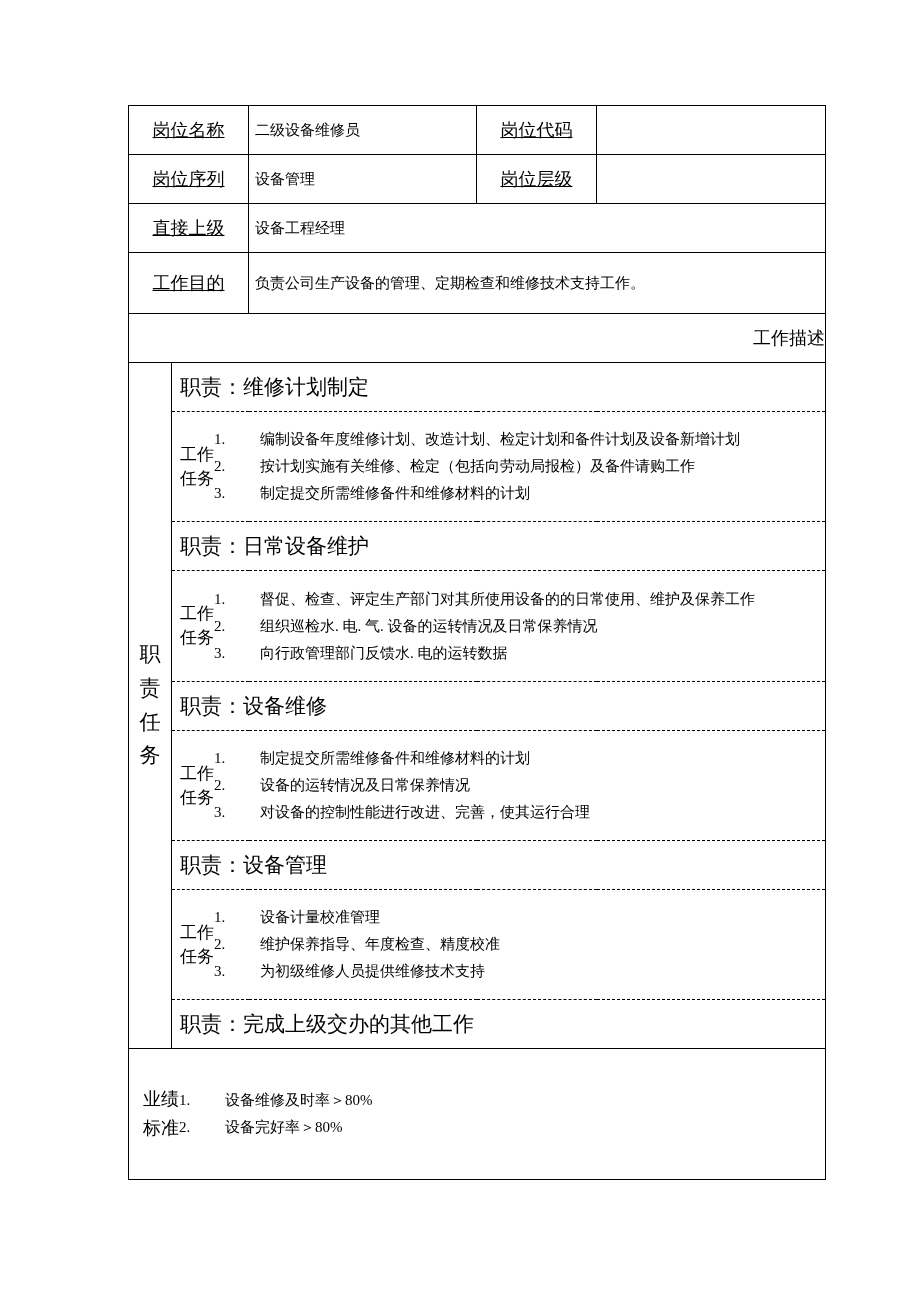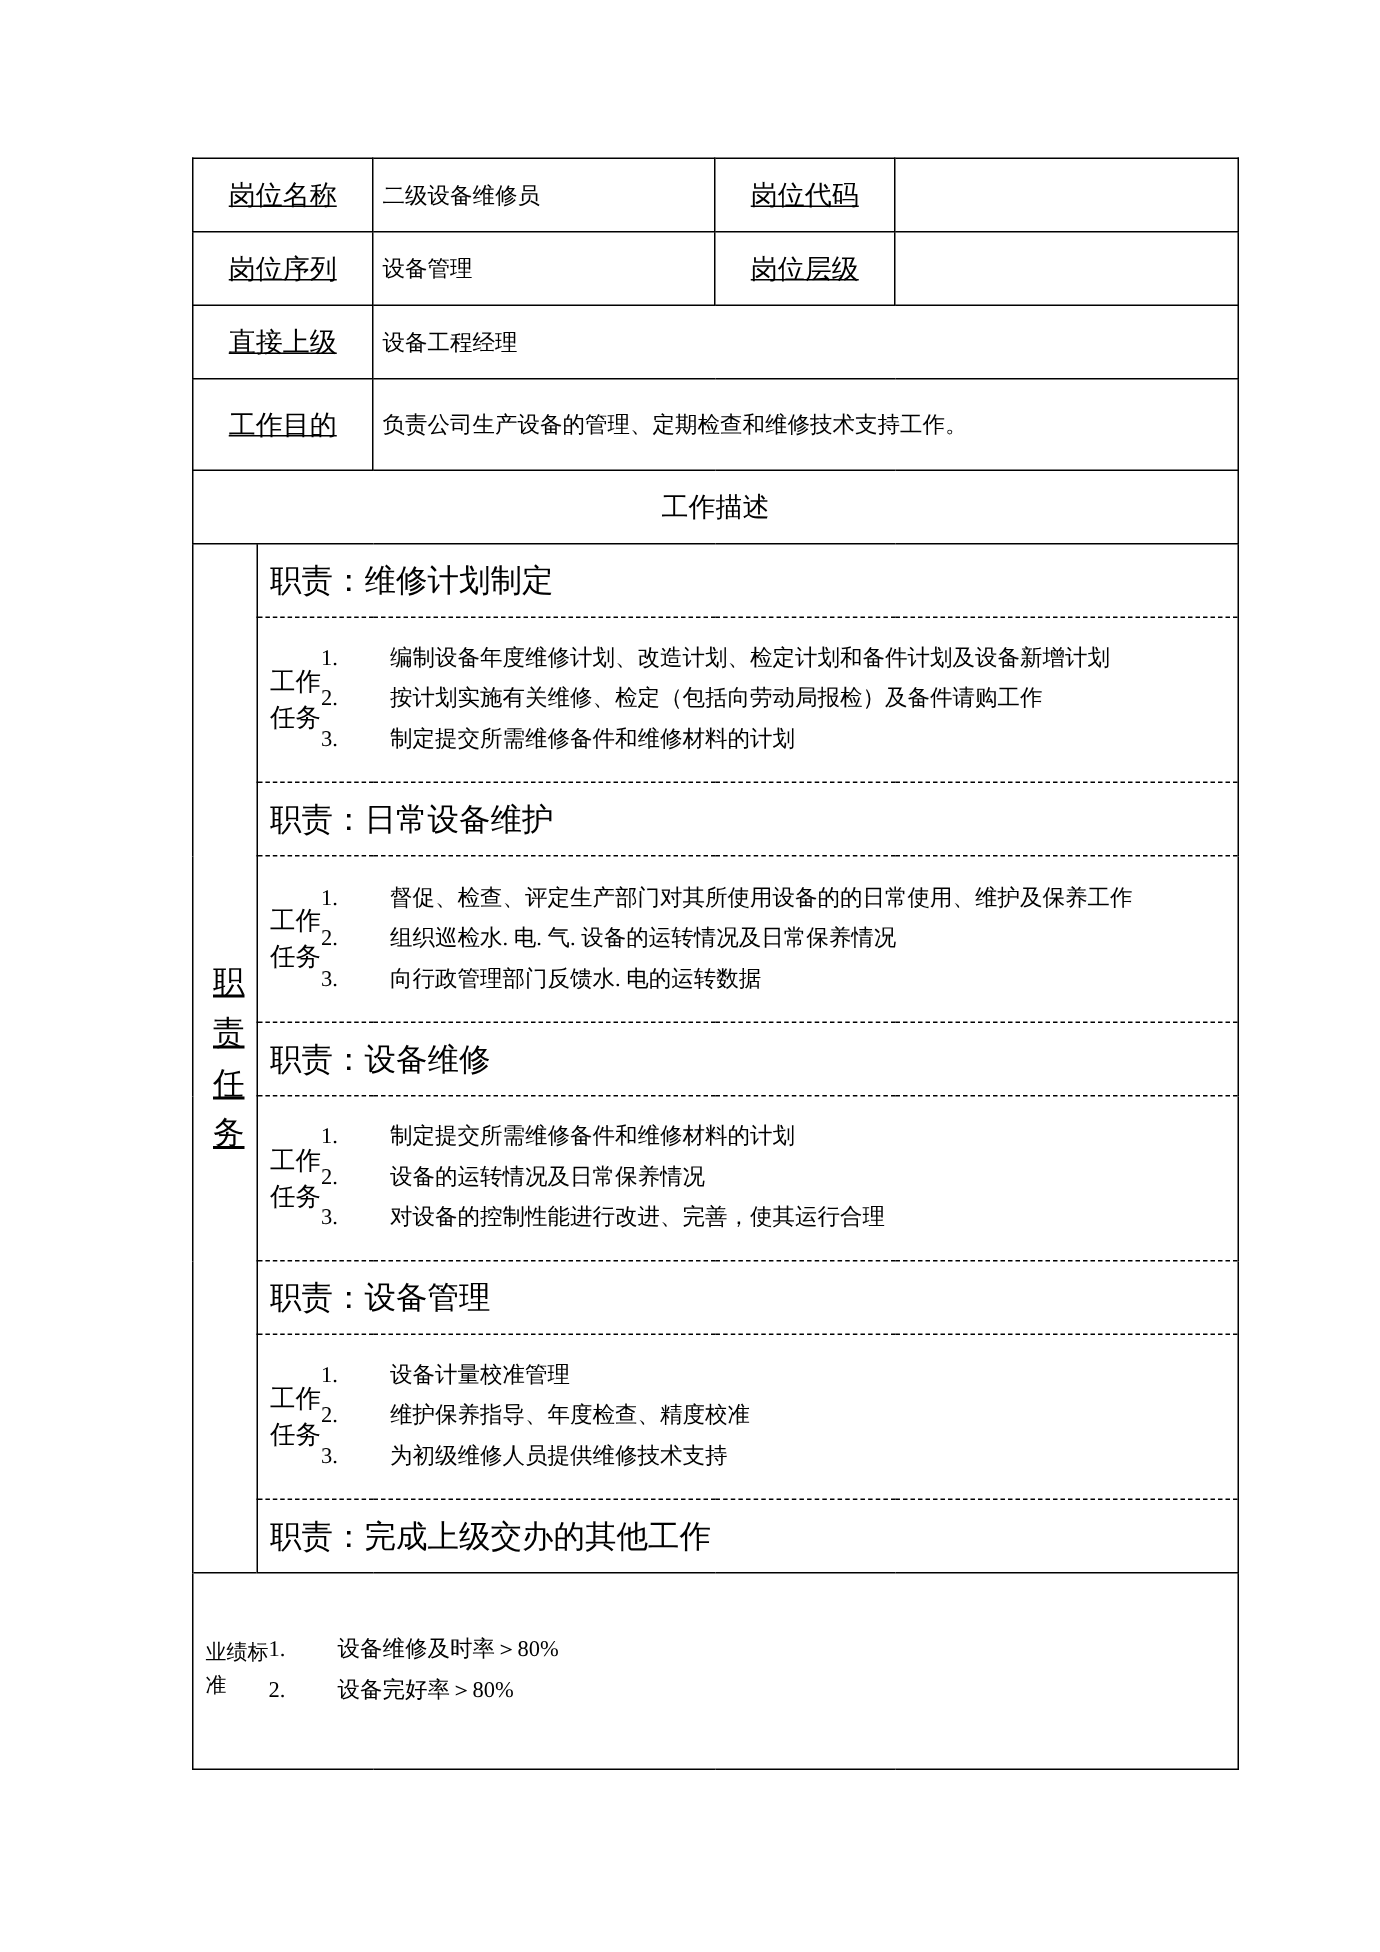--- a/index.html
+++ b/index.html
@@ -19,47 +19,46 @@
     }
     td {
       border: 1px solid #000;
       padding: 0;
       vertical-align: middle;
     }
     .dashed-t { border-top-style: dashed; }
     .dashed-b { border-bottom-style: dashed; }
     .hlabel { text-align: center; font-size: 18px; padding: 12px 4px; text-decoration: underline; }
     .hval { font-size: 15px; padding: 12px 6px; }
-    .section-title { text-align: center; font-size: 18px; padding: 12px 0; }
+    .section-title { text-align: right; font-size: 18px; padding: 12px 0; }
     .vert-label {
-      text-align: right;
+      text-align: center;
       font-size: 18px;
       line-height: 1.6;
       padding: 0 4px;
-      text-decoration: underline;
     }
     .duty-row td { padding: 10px 8px; font-size: 21px; }
     .task-cell { padding: 0; }
     .task-inner { display: flex; align-items: center; padding: 0 8px; min-height: 90px; }
     .task-label {
       font-size: 17px;
       line-height: 1.4;
       width: 34px;
       text-align: left;
       flex-shrink: 0;
     }
     .task-list {
       font-size: 15px;
       line-height: 1.8;
       padding: 14px 0;
     }
     .task-list .row { display: flex; }
     .task-list .num { width: 46px; flex-shrink: 0; }
     .perf-cell { display: flex; align-items: center; padding: 0 8px; min-height: 130px; }
-    .perf-label { font-size: 14px; line-height: 1.6; width: 42px; text-align: left; flex-shrink: 0; }
+    .perf-label { font-size: 18px; line-height: 1.6; width: 42px; text-align: right; flex-shrink: 0; }
     .perf-list { font-size: 15px; line-height: 1.8; }
     .perf-list .row { display: flex; }
     .perf-list .num { width: 46px; flex-shrink: 0; }
   </style>
 </head>
 <body>
 
 <table>
   <colgroup>
     <col style="width:43px">

